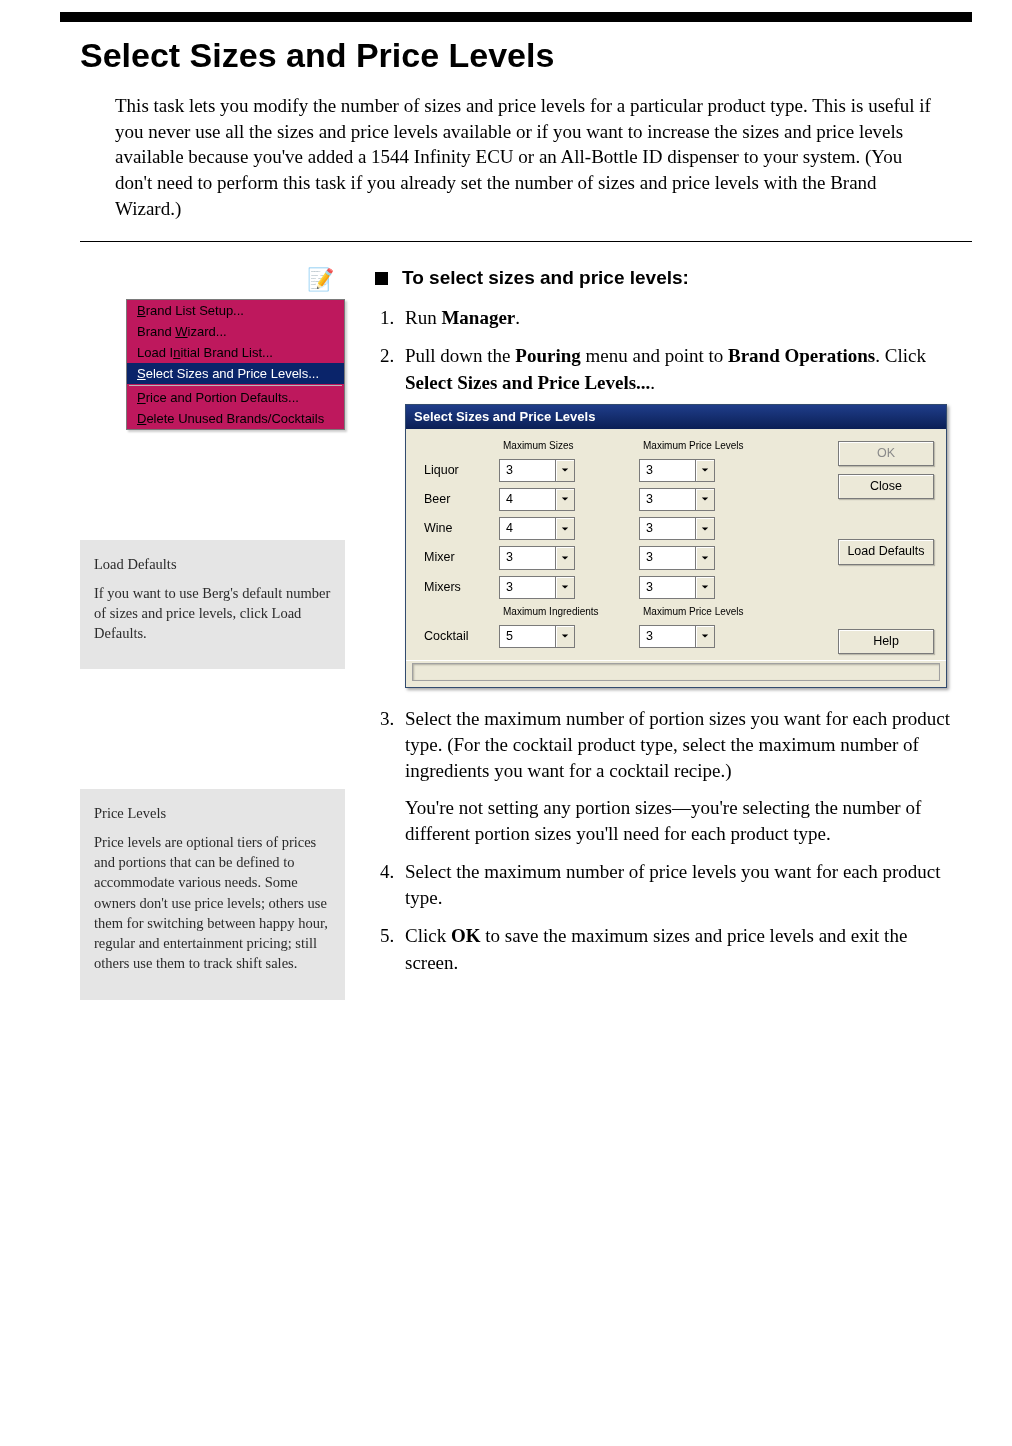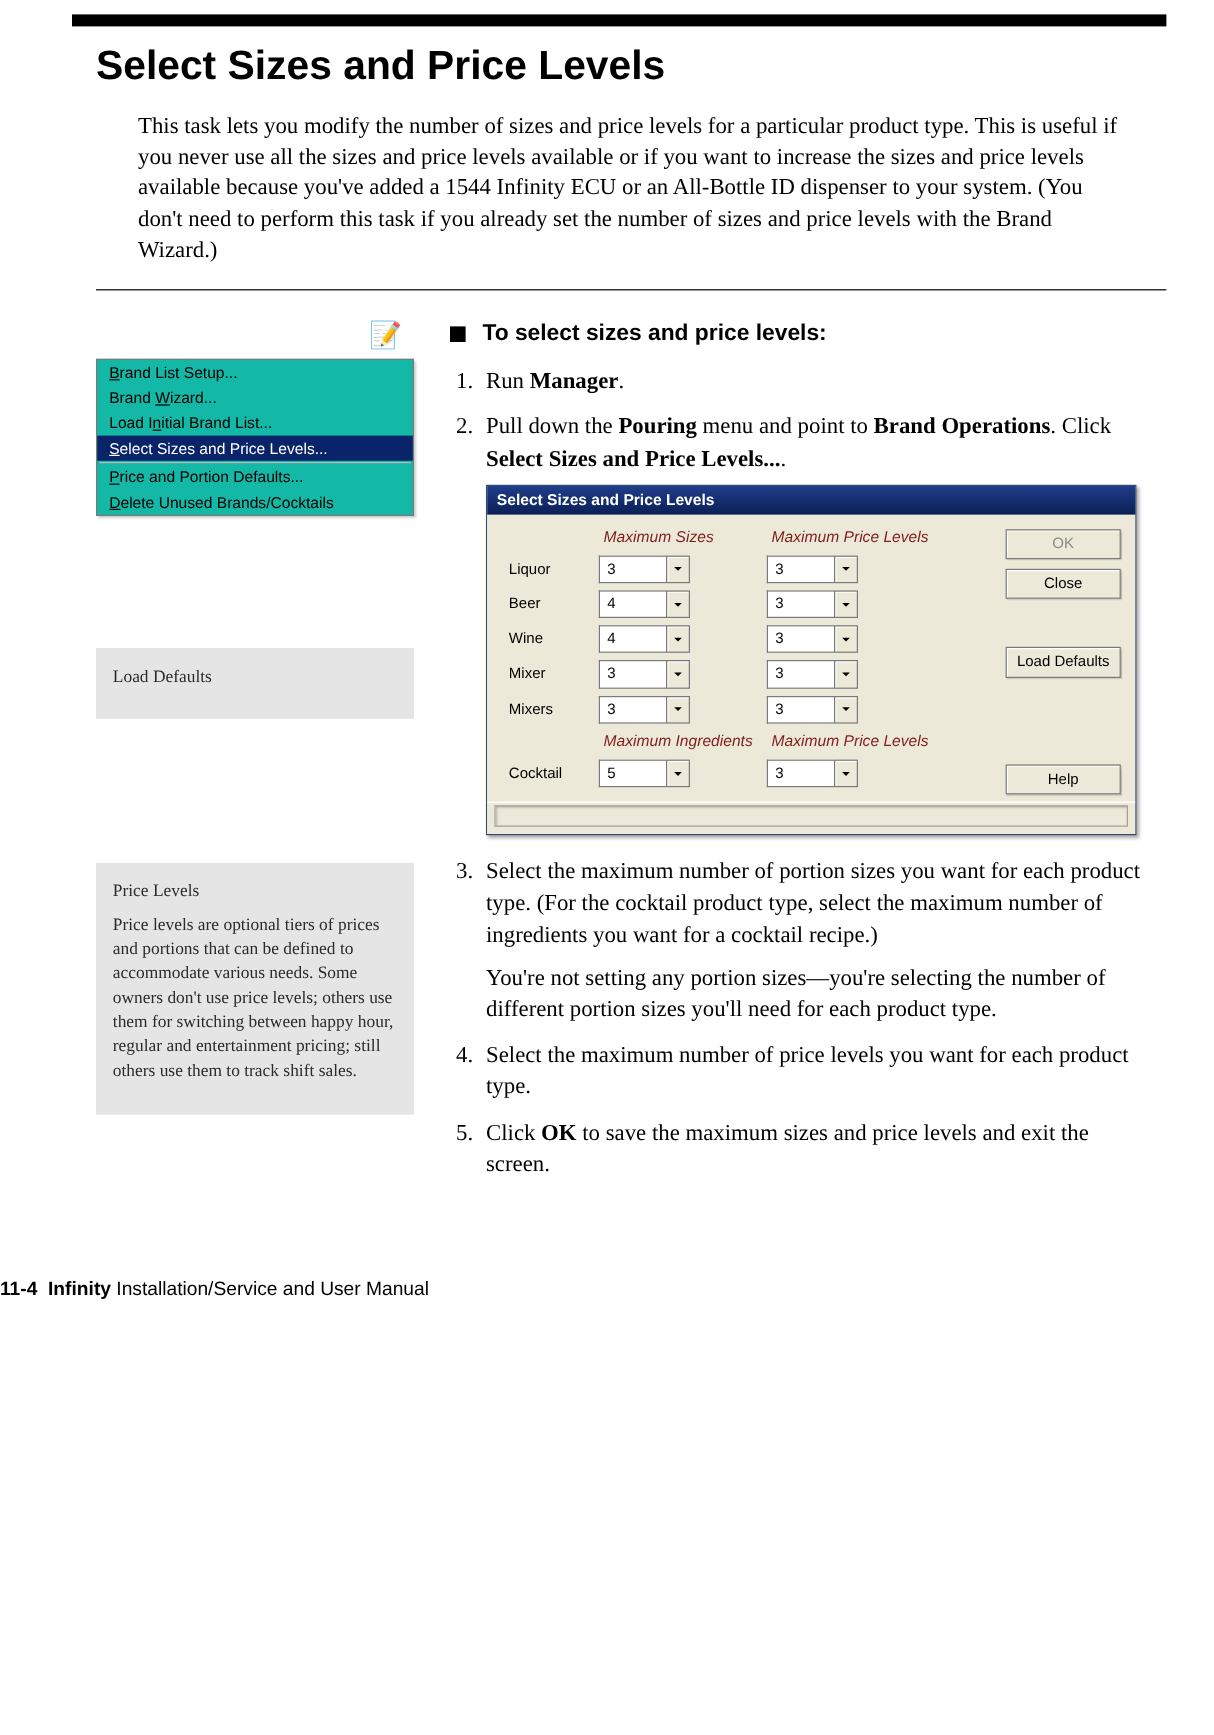--- a/index.html
+++ b/index.html
@@ -51,25 +51,26 @@
     padding-right: 10px;
   }
   .note-icon {
     text-align: right;
     font-size: 22px;
     padding-right: 10px;
   }
   
   .menu {
     border: 1px solid #7a7a7a;
-    background: #14b8a6;
+    background: #be185d;
     font-family: Tahoma, Arial, sans-serif;
     font-size: 13px;
     margin-top: 6px;
     box-shadow: 2px 2px 2px rgba(0,0,0,.2);
+    margin-left: 46px;
   }
   .menu .mitem {
     padding: 3px 10px;
     white-space: nowrap;
   }
   .menu .mitem.selected {
     background: #0a246a;
     color: #fff;
   }
   .menu .sep {
@@ -144,24 +145,23 @@
     box-shadow: inset 1px 1px 0 #fff, 1px 1px 1px rgba(0,0,0,.2);
     text-align: center;
     padding: 3px 4px;
     font-size: 12.5px;
   }
   .winbtn.disabled { color: #8a8a8a; }
   .spacer { flex:1 0 40px; }
   .grid-head {
     display: grid;
     grid-template-columns: 75px 140px 150px;
-    font-size: 13px;
-    color: #7f1d1d;
+    font-size: 10px;
+    color: #000000;
     margin-bottom: 6px;
-    font-style: italic;
   }
   .grid-head .gh { padding-left: 4px; }
   .grow {
     display: grid;
     grid-template-columns: 75px 140px 150px;
     align-items: center;
     margin-bottom: 6px;
   }
   .glabel { font-size: 12.5px; }
   .combo {
@@ -221,20 +221,21 @@
         <div class="mitem"><span>Brand </span><span class="ul">W</span><span>izard...</span></div>
         <div class="mitem"><span>Load I</span><span class="ul">n</span><span>itial Brand List...</span></div>
         <div class="mitem selected"><span></span><span class="ul">S</span><span>elect Sizes and Price Levels...</span></div>
         <div class="sep"></div>
         <div class="mitem"><span></span><span class="ul">P</span><span>rice and Portion Defaults...</span></div>
         <div class="mitem"><span></span><span class="ul">D</span><span>elete Unused Brands/Cocktails</span></div>
       </div>
 
       <div class="sidebox">
         <div class="sbtitle">Load Defaults</div>
+        <p>If you want to use Berg's default number of sizes and price levels, click Load Defaults.</p>
       </div>
 
       <div class="sidebox second">
         <div class="sbtitle">Price Levels</div>
         <p>Price levels are optional tiers of prices and portions that can be defined to accommodate various needs. Some owners don't use price levels; others use them for switching between happy hour, regular and entertainment pricing; still others use them to track shift sales.</p>
       </div>
     </div>
 
     <div class="right">
       <div class="heading-row">
@@ -429,16 +430,13 @@
           <span>Select the maximum number of price levels you want for each product type.</span>
         </li>
 
         <li>
           <span>Click </span><span class="bold">OK</span><span> to save the maximum sizes and price levels and exit the screen.</span>
         </li>
       </ol>
     </div>
   </div>
 
-  <div class="footer">
-    <span class="b">11-4</span>&nbsp;&nbsp;<span class="b">Infinity</span><span> Installation/Service and User Manual</span>
-  </div>
 </div>
 
 </body></html>

